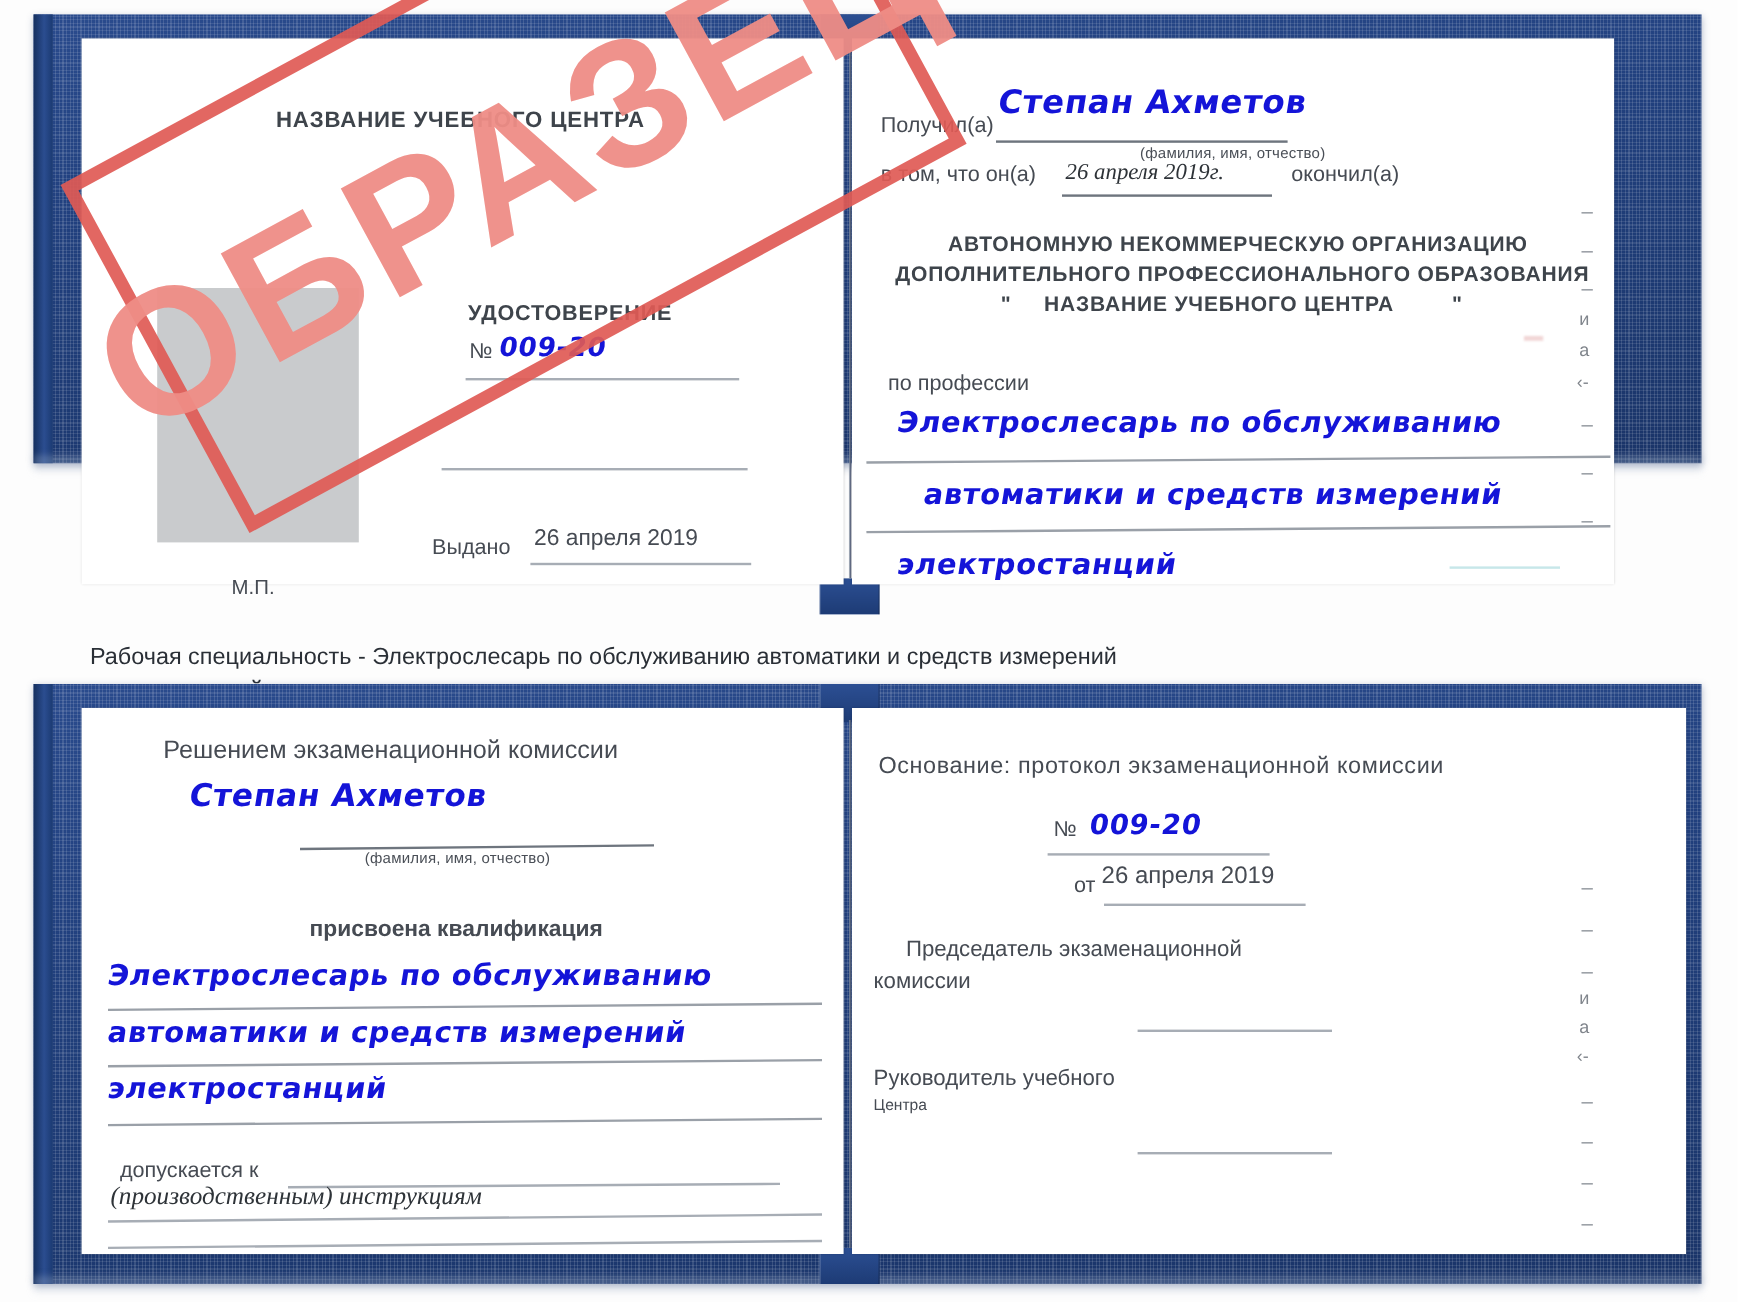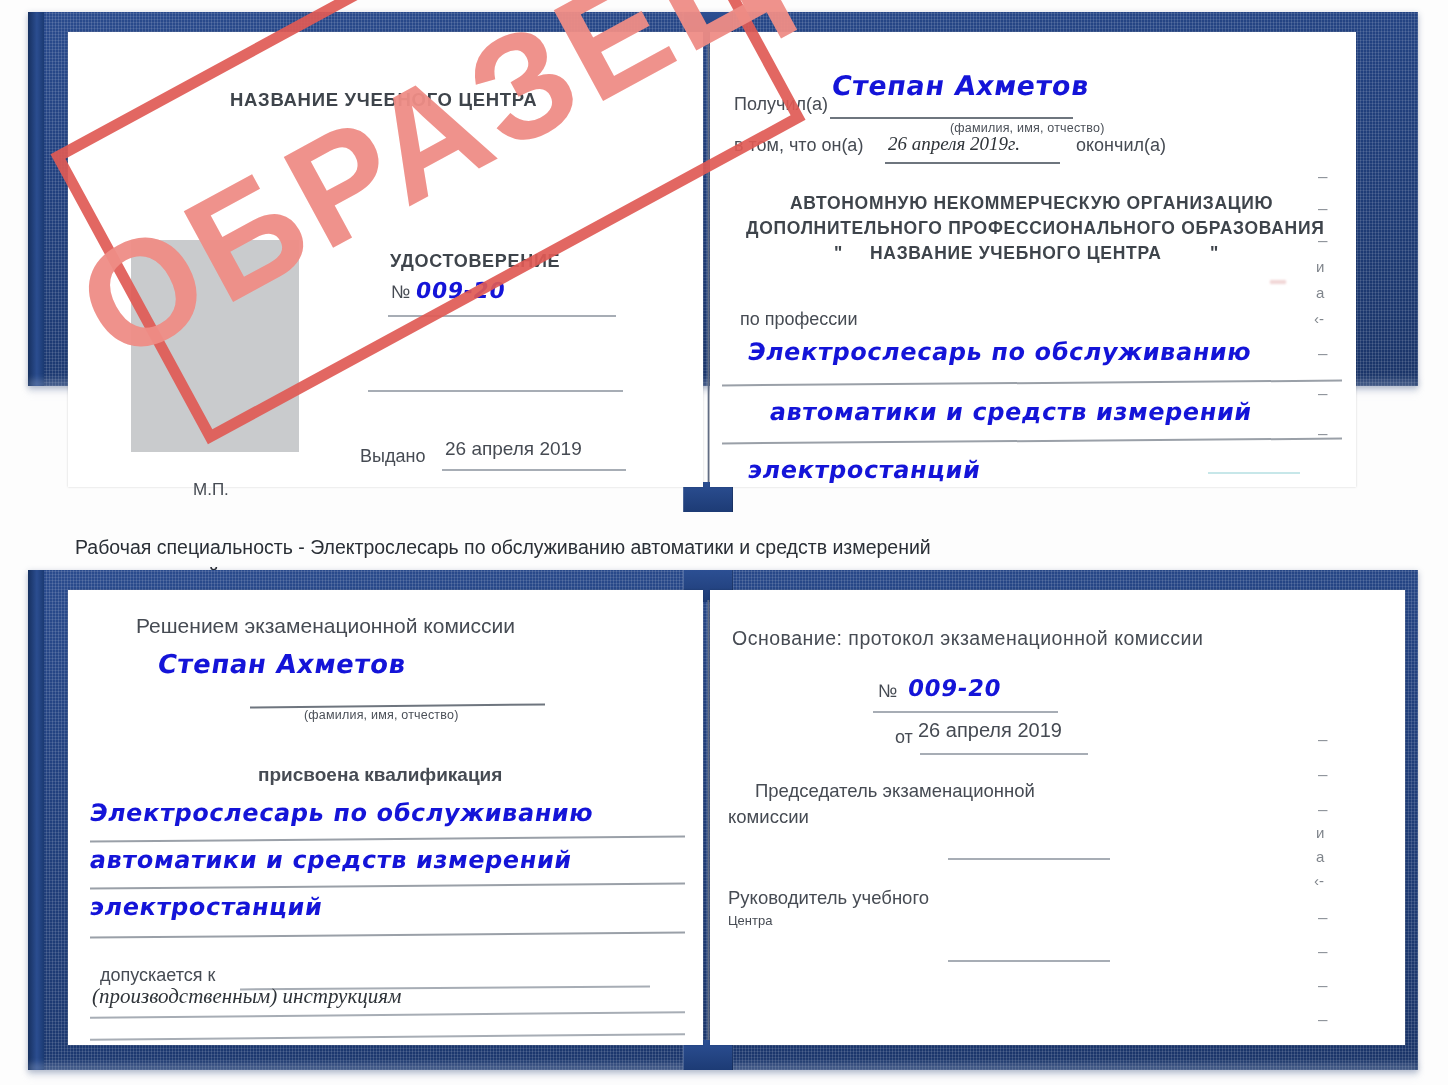--- a/index.html
+++ b/index.html
@@ -130,21 +130,21 @@
 
     <div class="t t-thin" style="left:292px;top:414px;font-size:18px;">Выдано</div>
     <div class="t t-thin" style="left:377px;top:406px;font-size:19px;">26 апреля 2019</div>
     <div class="rule thin" style="left:374px;top:437px;width:184px;"></div>
 
     <div class="t t-thin" style="left:125px;top:448px;font-size:17px;">М.П.</div>
   </div>
 
   <div class="spine" style="left:679px;top:30px;height:440px;"></div>
 
-  <div class="page" style="left:682px;top:20px;width:635px;height:455px;padding-left:11px;">
+  <div class="page" style="left:682px;top:20px;width:635px;height:455px;">
 
     <div class="t t-thin" style="left:24px;top:62px;font-size:18px;">Получил(а)</div>
     <div class="t hand" style="left:122px;top:38px;font-size:27px;">Степан Ахметов</div>
     <div class="rule dark" style="left:120px;top:85px;width:243px;"></div>
     <div class="t t-small" style="left:240px;top:89px;">(фамилия, имя, отчество)</div>
 
     <div class="t t-thin" style="left:24px;top:103px;font-size:18px;">в том, что он(а)</div>
     <div class="t serif-it" style="left:178px;top:101px;font-size:19px;">26 апреля 2019г.</div>
     <div class="rule dark" style="left:175px;top:130px;width:175px;"></div>
     <div class="t t-thin" style="left:366px;top:103px;font-size:18px;">окончил(а)</div>

